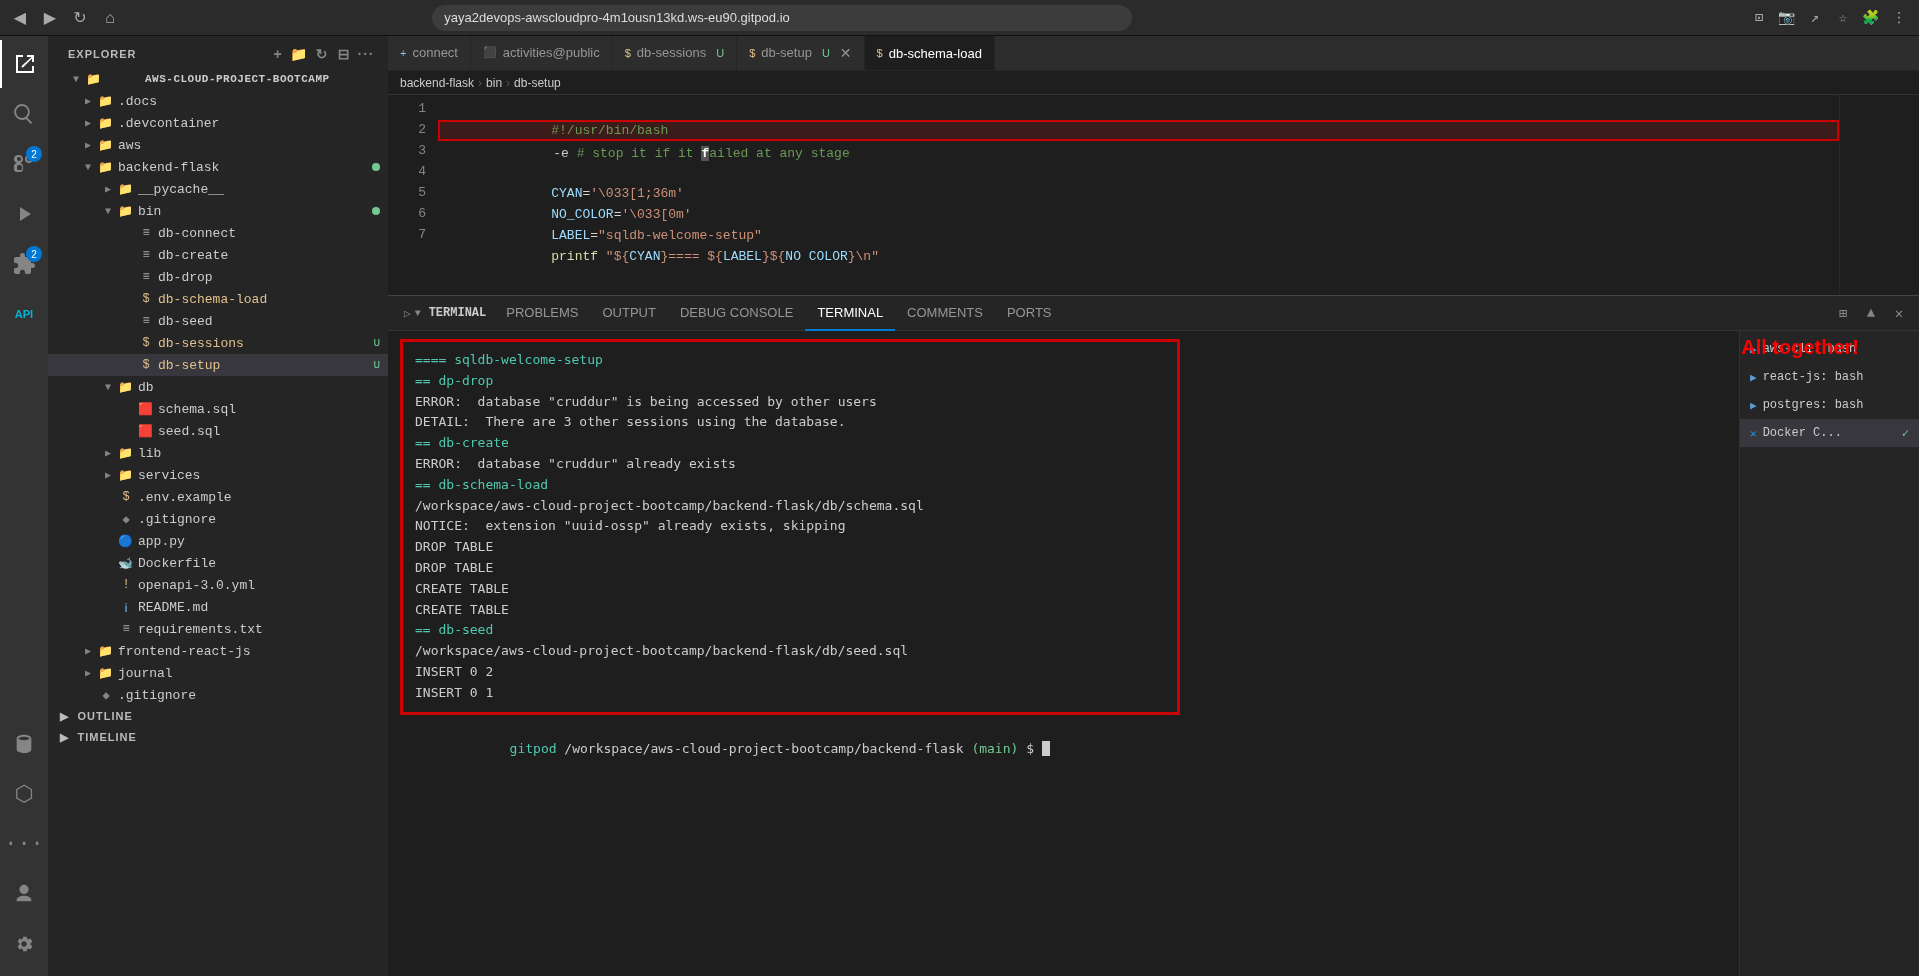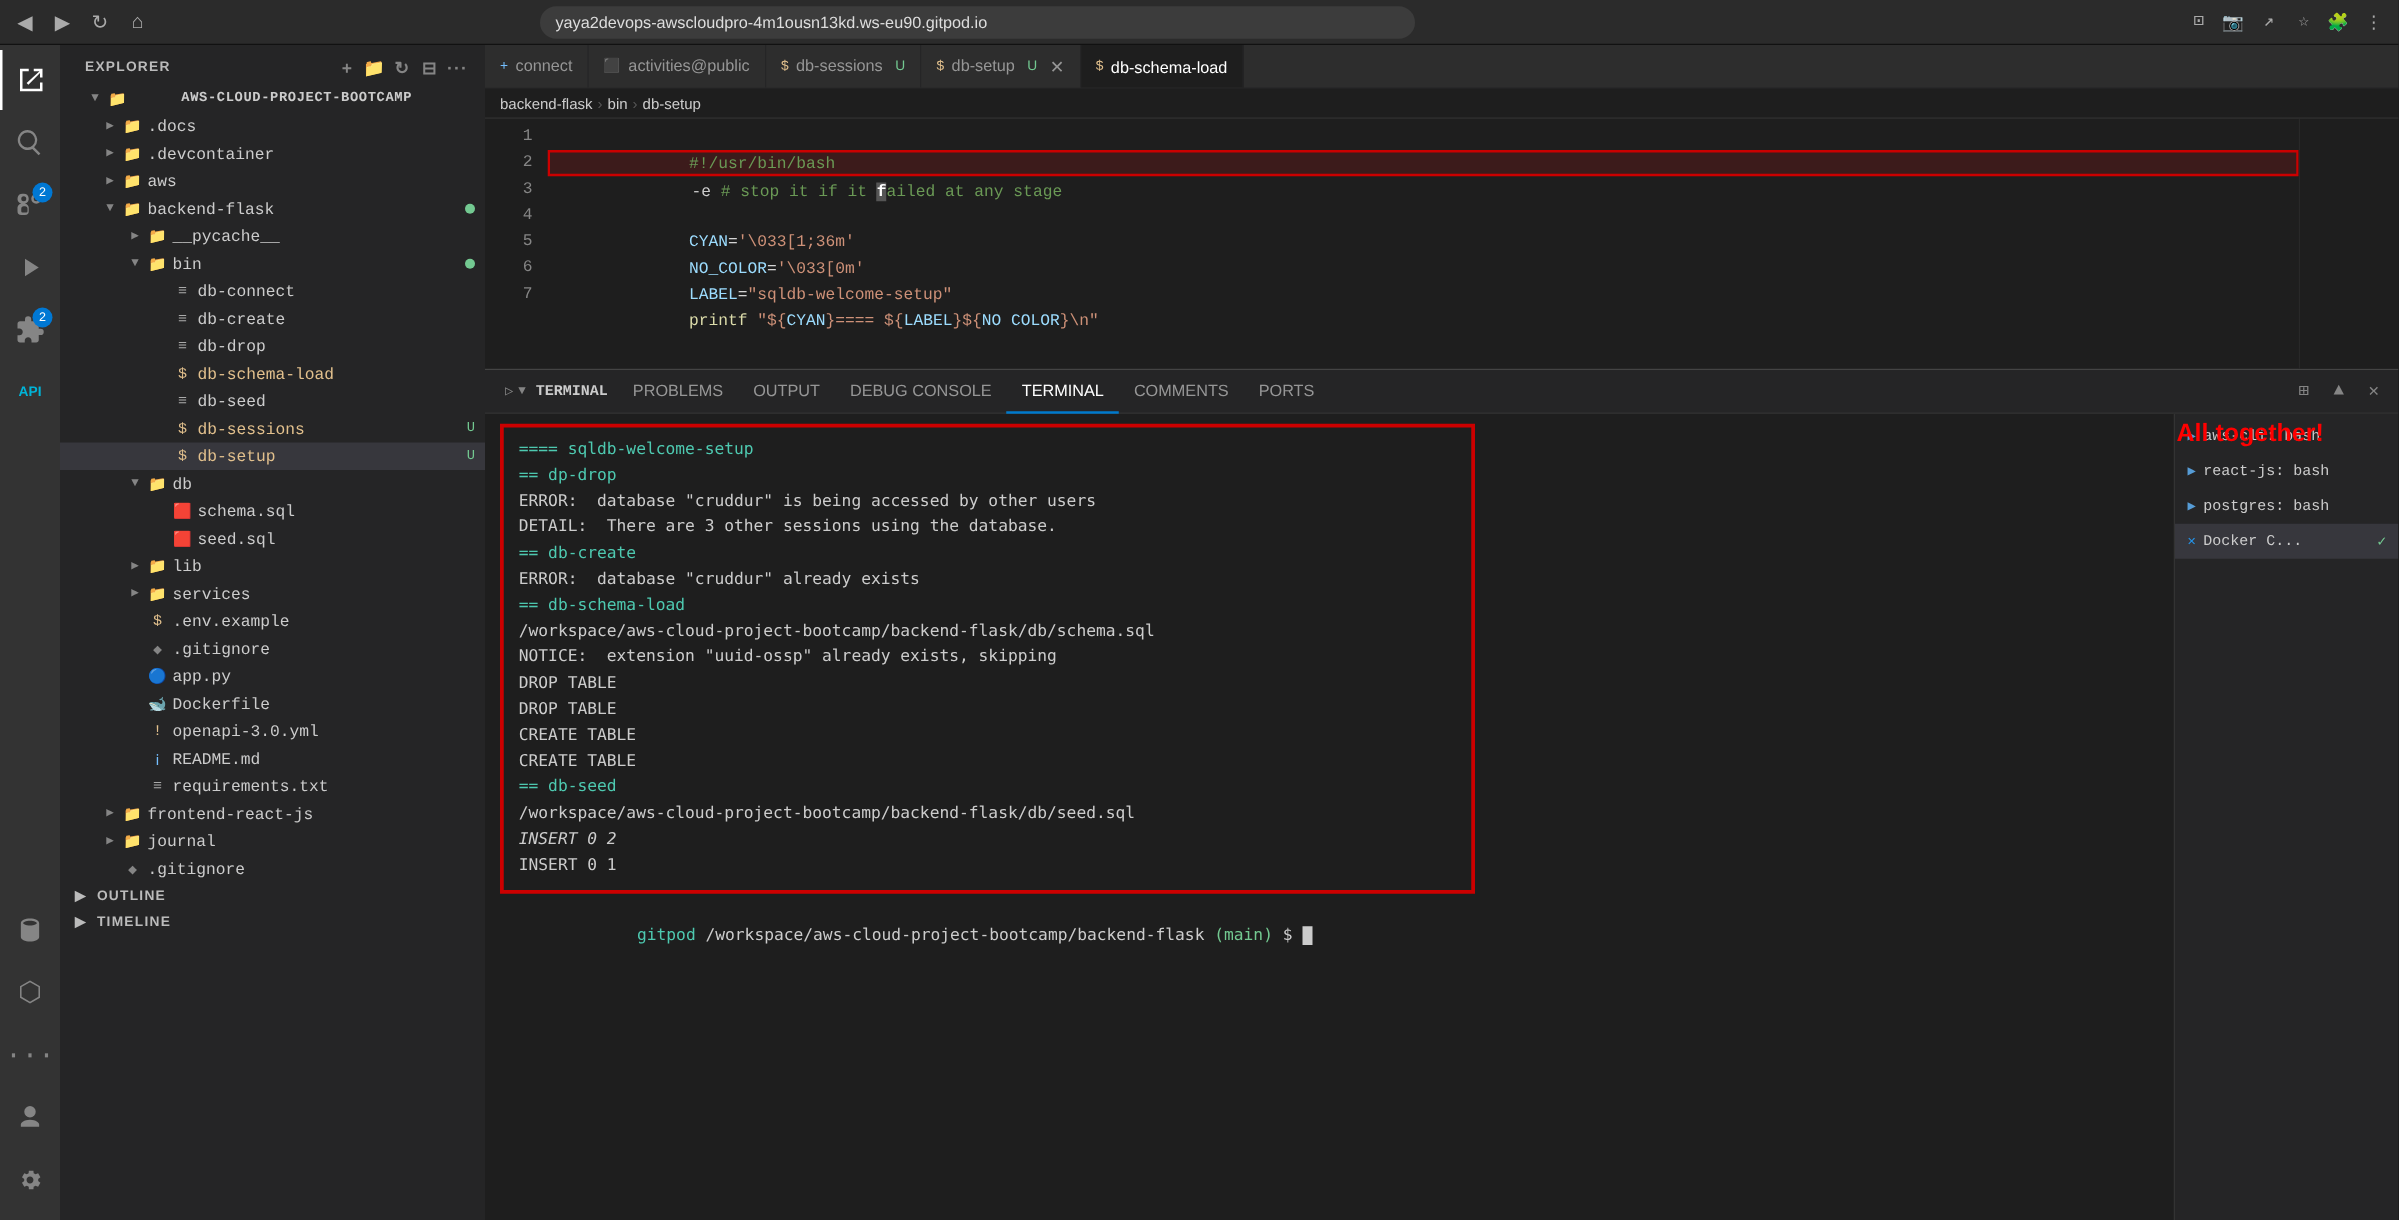--- a/index.html
+++ b/index.html
@@ -761,21 +761,21 @@
               <div style="color:#cccccc;font-family:Consolas,monospace;font-size:13px;line-height:1.6;white-space:pre;">ERROR:  database "cruddur" already exists</div>
               <div style="color:#4ec9b0;font-family:Consolas,monospace;font-size:13px;line-height:1.6;white-space:pre;">== db-schema-load</div>
               <div style="color:#cccccc;font-family:Consolas,monospace;font-size:13px;line-height:1.6;white-space:pre;">/workspace/aws-cloud-project-bootcamp/backend-flask/db/schema.sql</div>
               <div style="color:#cccccc;font-family:Consolas,monospace;font-size:13px;line-height:1.6;white-space:pre;">NOTICE:  extension "uuid-ossp" already exists, skipping</div>
               <div style="color:#cccccc;font-family:Consolas,monospace;font-size:13px;line-height:1.6;white-space:pre;">DROP TABLE</div>
               <div style="color:#cccccc;font-family:Consolas,monospace;font-size:13px;line-height:1.6;white-space:pre;">DROP TABLE</div>
               <div style="color:#cccccc;font-family:Consolas,monospace;font-size:13px;line-height:1.6;white-space:pre;">CREATE TABLE</div>
               <div style="color:#cccccc;font-family:Consolas,monospace;font-size:13px;line-height:1.6;white-space:pre;">CREATE TABLE</div>
               <div style="color:#4ec9b0;font-family:Consolas,monospace;font-size:13px;line-height:1.6;white-space:pre;">== db-seed</div>
               <div style="color:#cccccc;font-family:Consolas,monospace;font-size:13px;line-height:1.6;white-space:pre;">/workspace/aws-cloud-project-bootcamp/backend-flask/db/seed.sql</div>
-              <div style="color:#cccccc;font-family:Consolas,monospace;font-size:13px;line-height:1.6;white-space:pre;font-style:italic;">INSERT 0 2</div>
+              <div style="color:#cccccc;font-family:Consolas,monospace;font-size:13px;line-height:1.6;white-space:pre;">INSERT 0 2</div>
               <div style="color:#cccccc;font-family:Consolas,monospace;font-size:13px;line-height:1.6;white-space:pre;">INSERT 0 1</div>
             </div>
             
             <div style="margin-top:4px;font-family:Consolas,monospace;font-size:13px;line-height:1.6;white-space:pre;">
               <span style="color:#4ec9b0;font-weight:normal;">gitpod</span><span style="color:#cccccc;"> /workspace/aws-cloud-project-bootcamp/backend-flask </span><span style="color:#73c991;">(main)</span><span style="color:#cccccc;"> $ </span><span style="background:#ccc;color:#1e1e1e;"> </span>
             </div>
           </div>
 
           <div class="terminal-sidebar">
             <div class="terminal-session">

